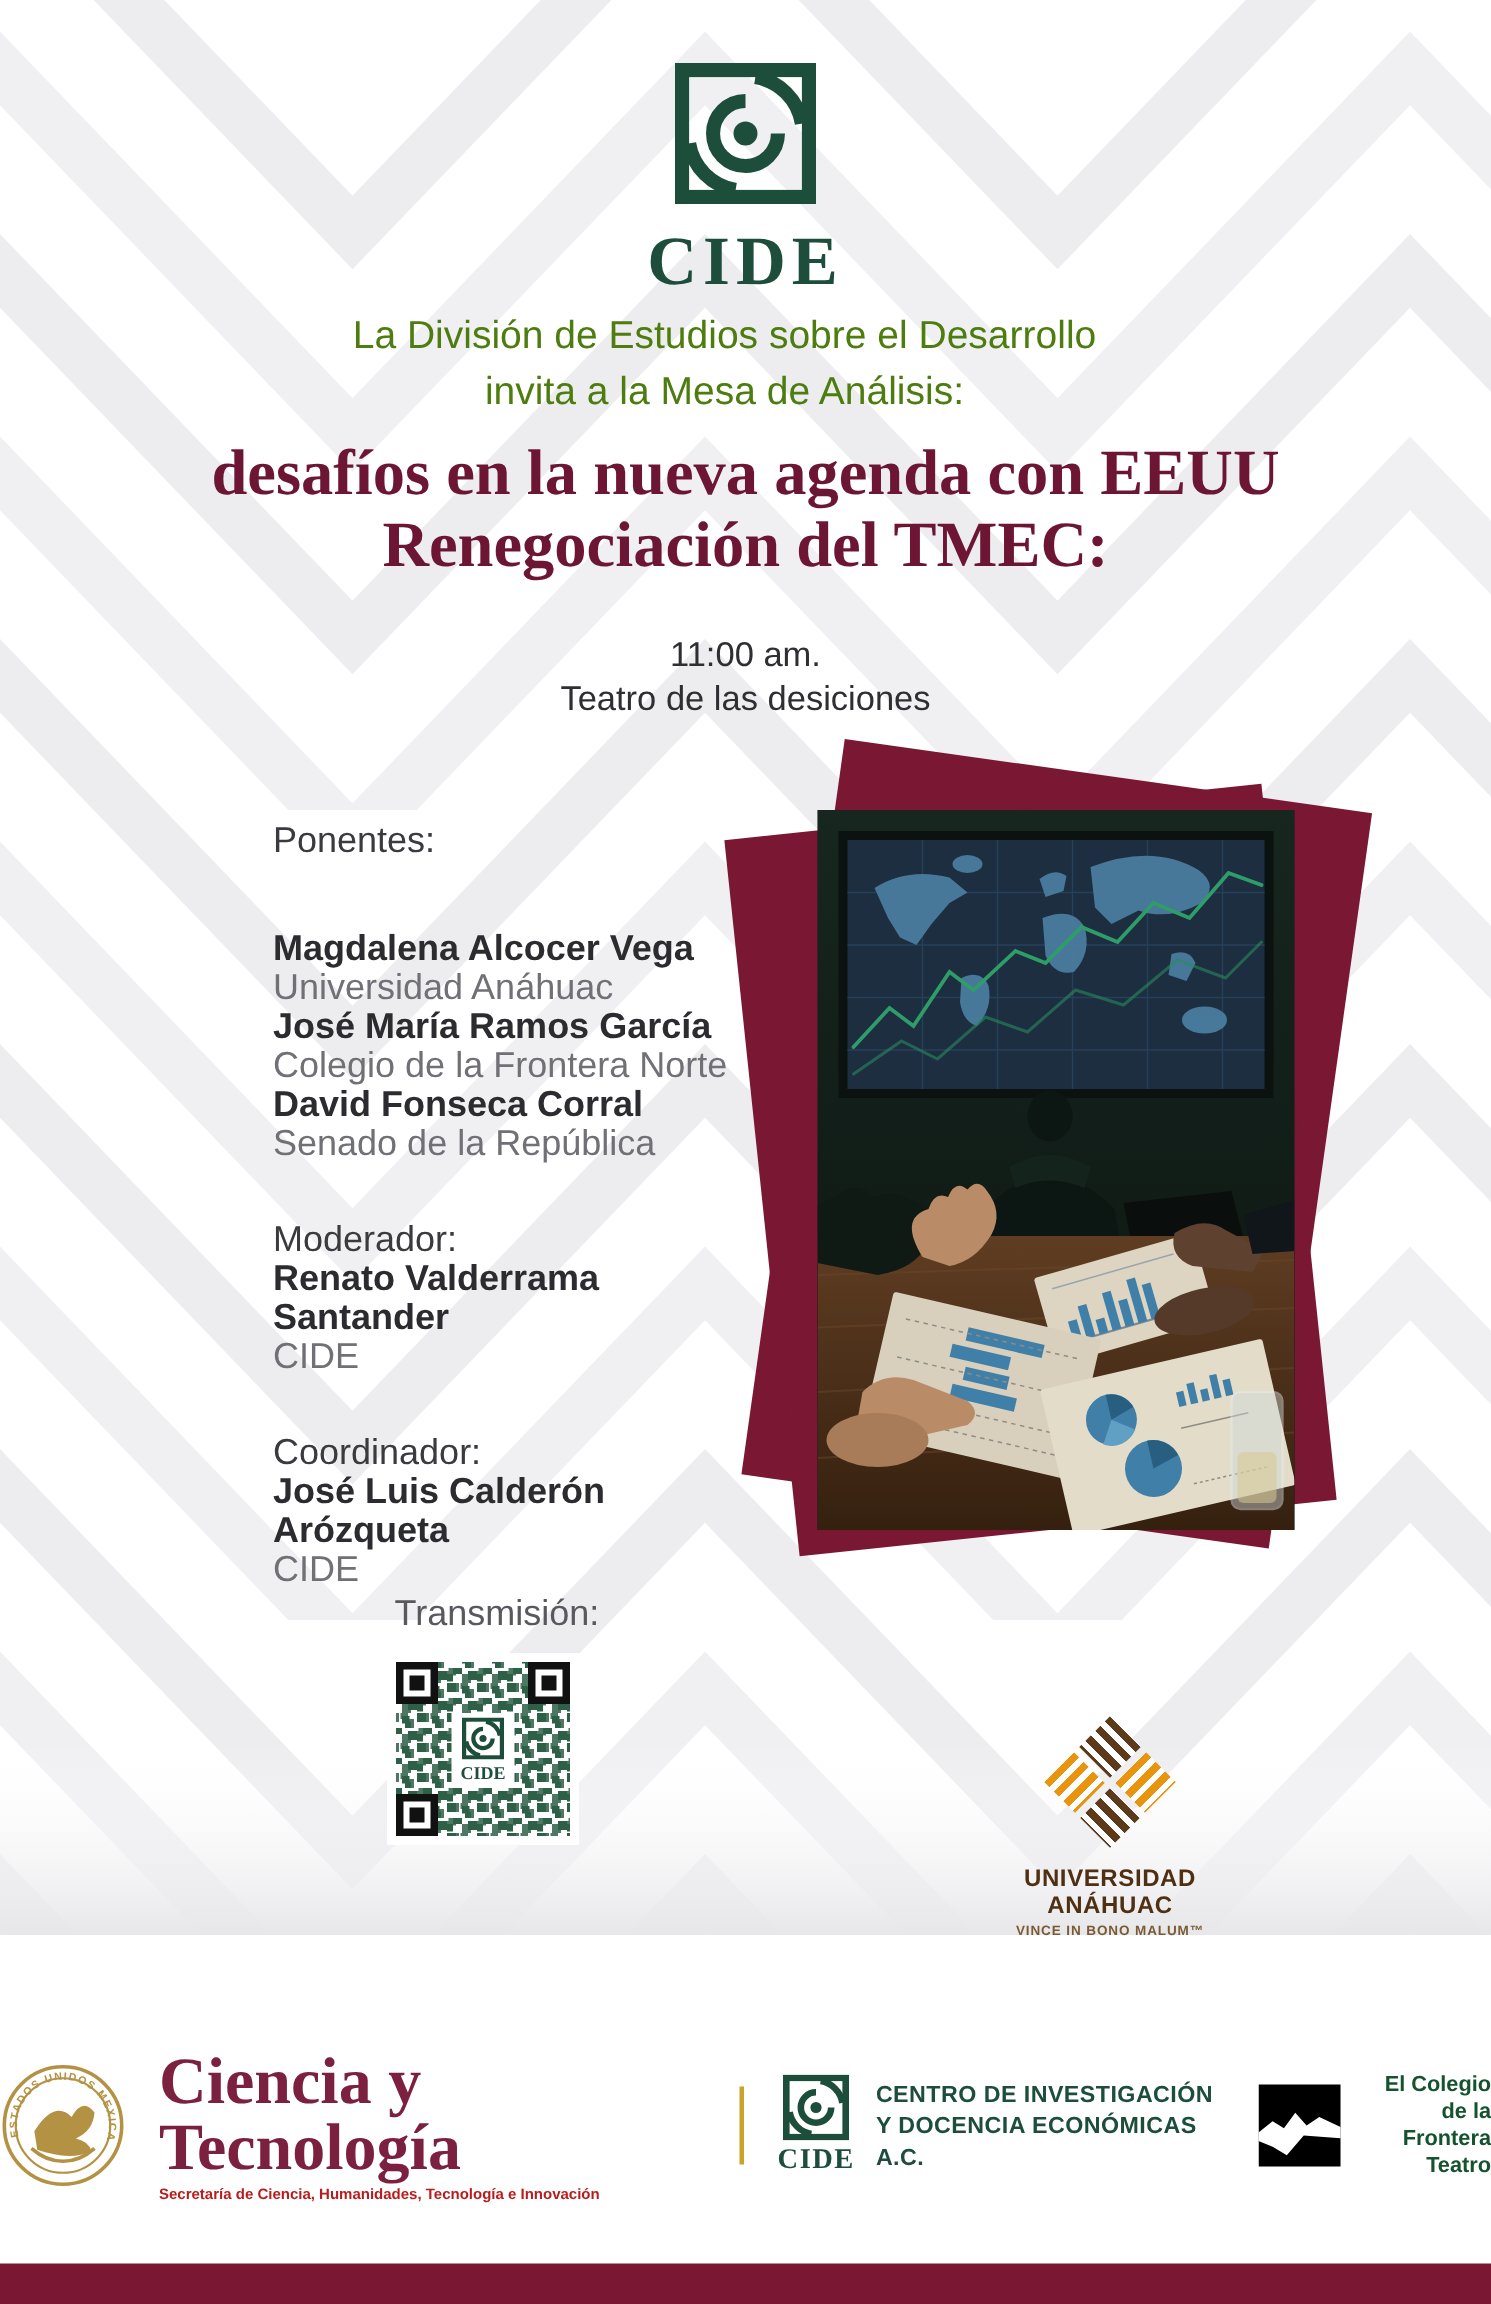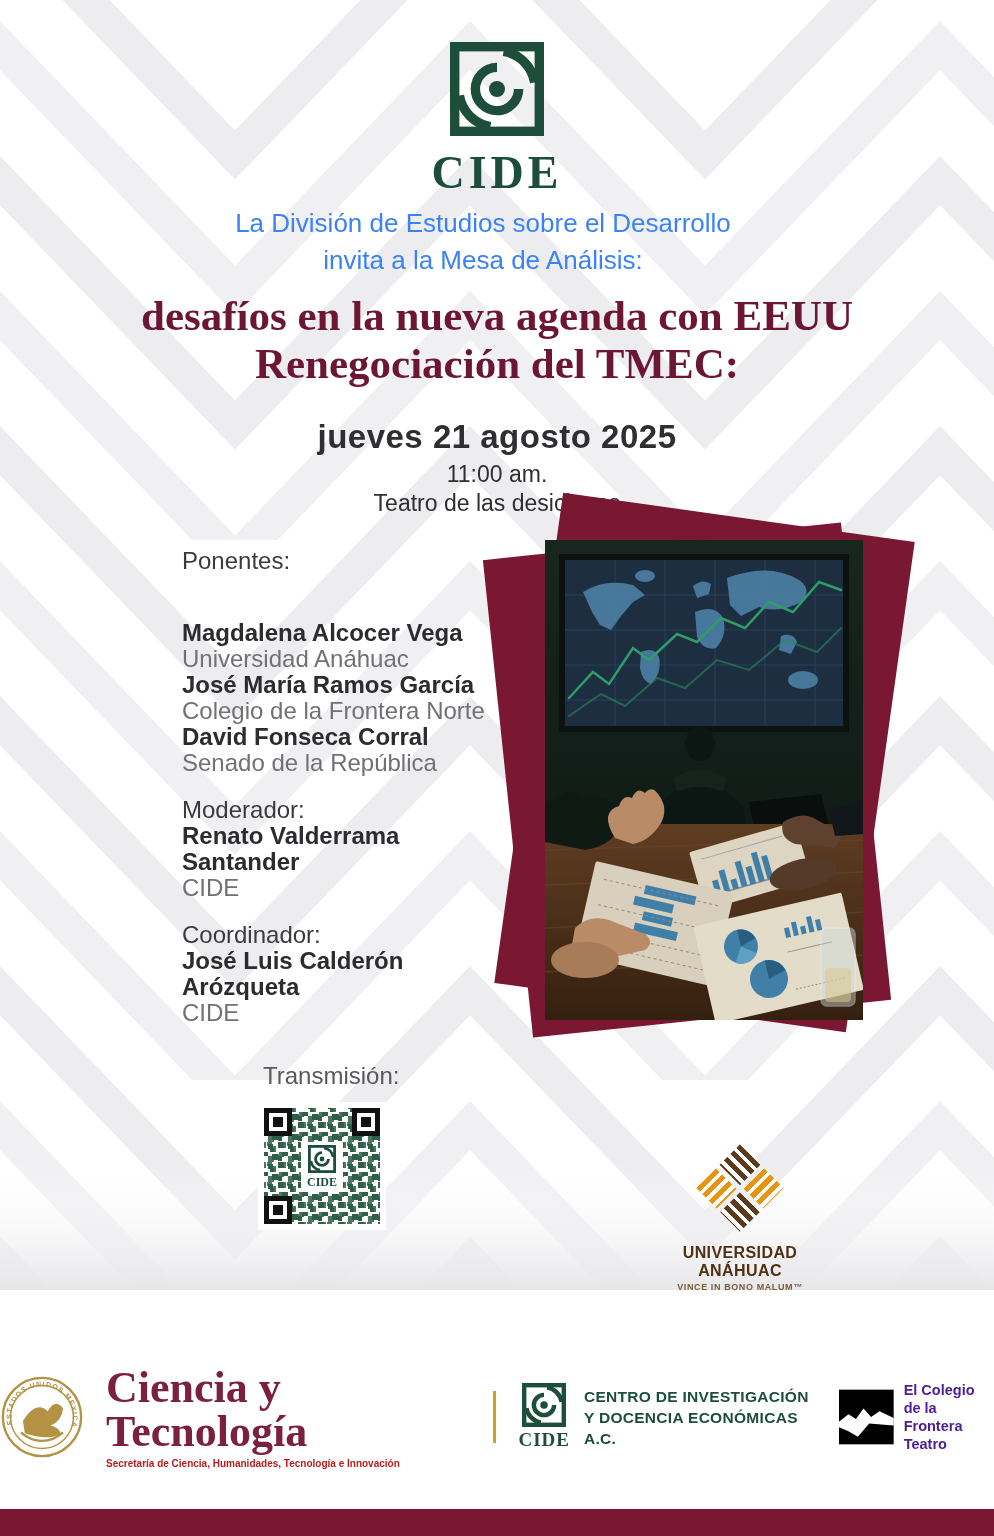--- a/index.html
+++ b/index.html
@@ -7,34 +7,34 @@
   .poster { position:relative; width:994px; height:1536px; margin:0 auto; background:#ffffff; overflow:hidden; }
 
   
   .bg-pattern { position:absolute; left:0; top:0; width:994px; height:1290px; }
 
   
   .cide-header { position:absolute; left:0; top:42px; width:994px; text-align:center; }
   .cide-logo-big { width:94px; height:94px; color:#1d4e3c; display:inline-block; }
   .cide-wordmark { margin-top:6px; font-family:"Liberation Serif", serif; font-weight:bold; font-size:46px; letter-spacing:4px; color:#1d4e3c; }
 
-  .intro { position:absolute; left:0; top:205px; width:966px; text-align:center; font-size:26px; line-height:37px; color:#3b82f6; }
+  .intro { position:absolute; left:0; top:205px; width:966px; text-align:center; font-size:26px; line-height:37px; color:#4d7c0f; }
 
   .title { position:absolute; left:0; top:292px; width:994px; text-align:center; font-family:"Liberation Serif", serif; font-weight:bold; font-size:43px; line-height:48px; color:#6d1634; }
 
   .when { position:absolute; left:0; top:418px; width:994px; text-align:center; color:#2e2e33; }
   .when .date { font-size:33px; font-weight:600; letter-spacing:0.5px; }
   .when .time { font-size:23px; margin-top:5px; }
   .when .venue { font-size:23px; margin-top:2px; }
 
   
   .people { position:absolute; left:182px; top:548px; width:330px; color:#2c2c30; font-size:24px; line-height:26px; }
   .people .label { color:#3a3a3f; margin-bottom:0; }
   .people .grp { margin-top:46px; }
-  .people .grp2 { margin-top:21px; }
+  .people .grp2 { margin-top:38px; }
   .people .name { font-weight:bold; color:#2c2c30; }
   .people .affil { color:#707076; }
 
   
   .collage { position:absolute; left:492px; top:500px; width:428px; height:556px; }
   .shape { position:absolute; background:#7a1733; }
   .shapeA { left:35px; top:15px; width:355px; height:495px; transform:rotate(8deg); }
   .shapeB { left:15px; top:40px; width:360px; height:480px; transform:rotate(-6deg); }
   .photo { position:absolute; left:53px; top:40px; width:318px; height:480px; overflow:hidden; background:#13211c; }
 
@@ -65,21 +65,21 @@
   .ciencia-title { font-family:"Liberation Serif", serif; font-weight:bold; font-size:44px; color:#7c2040; line-height:44px; }
   .ciencia-sub { font-size:10px; font-weight:bold; color:#b91c1c; margin-top:4px; }
   .gold-div { width:3px; height:52px; background:#c9a227; flex:0 0 auto; }
   .cide-foot { display:flex; align-items:center; gap:14px; }
   .cide-foot-logo { display:flex; flex-direction:column; align-items:center; color:#1d4e3c; }
   .cide-foot-logo .mini { width:44px; height:44px; }
   .cide-foot-word { font-family:"Liberation Serif", serif; font-weight:bold; font-size:19px; letter-spacing:1px; margin-top:2px; }
   .cide-foot-text { font-size:15.5px; font-weight:bold; color:#1d4e3c; line-height:21px; letter-spacing:0.3px; }
   .colef { display:flex; align-items:center; gap:10px; }
   .colef-logo { width:58px; height:58px; }
-  .colef-text { font-size:14.5px; font-weight:bold; color:#4c1d95; line-height:18px; }
+  .colef-text { font-size:14.5px; font-weight:bold; color:#14532d; line-height:18px;text-align:right; }
 
   .bottom-bar { position:absolute; left:0; bottom:0; width:994px; height:27px; background:#7a1733; }
 </style>
 </head>
 <body>
 
 <div class="poster">
 
   <svg width="0" height="0" style="position:absolute">
     <defs>
@@ -123,21 +123,20 @@
     <div>La División de Estudios sobre el Desarrollo</div>
     <div>invita a la Mesa de Análisis:</div>
   </div>
 
   <div class="title">
     <div>desafíos en la nueva agenda con EEUU</div>
     <div>Renegociación del TMEC:</div>
   </div>
 
   <div class="when">
-    <div class="date">jueves 21 agosto 2025</div>
     <div class="time">11:00 am.</div>
     <div class="venue">Teatro de las desiciones</div>
   </div>
 
   <div class="people">
     <div class="label">Ponentes:</div>
     <div class="grp">
       <div class="name">Magdalena Alcocer Vega</div>
       <div class="affil">Universidad Anáhuac</div>
       <div class="name">José María Ramos García</div>

